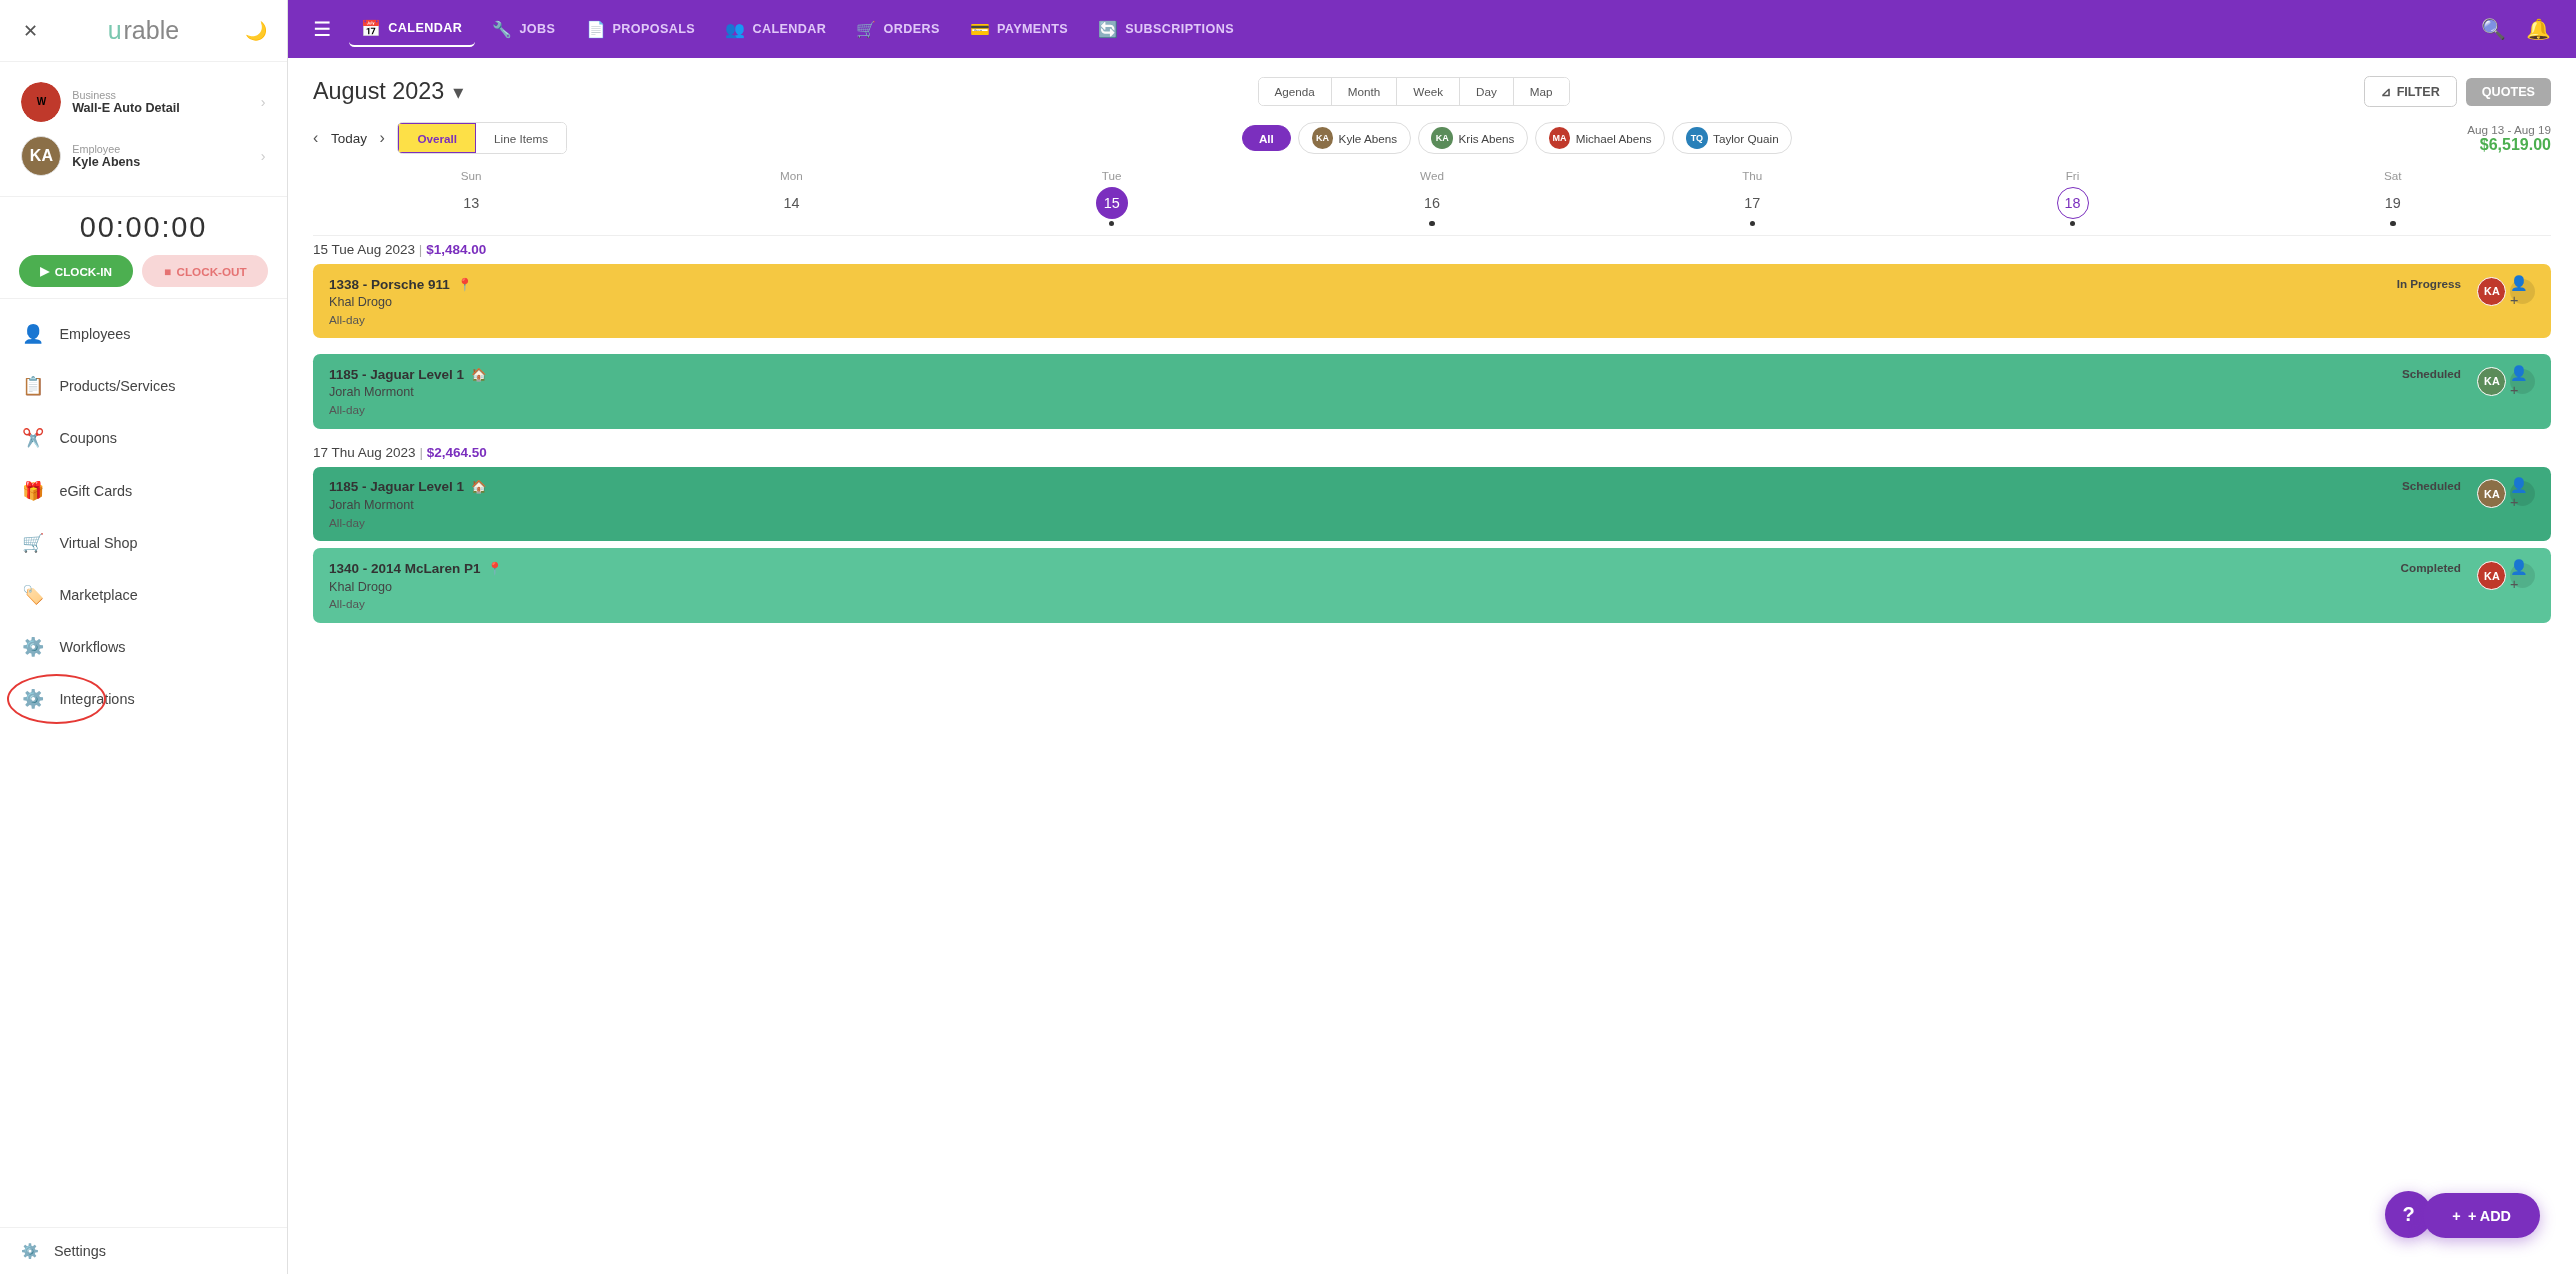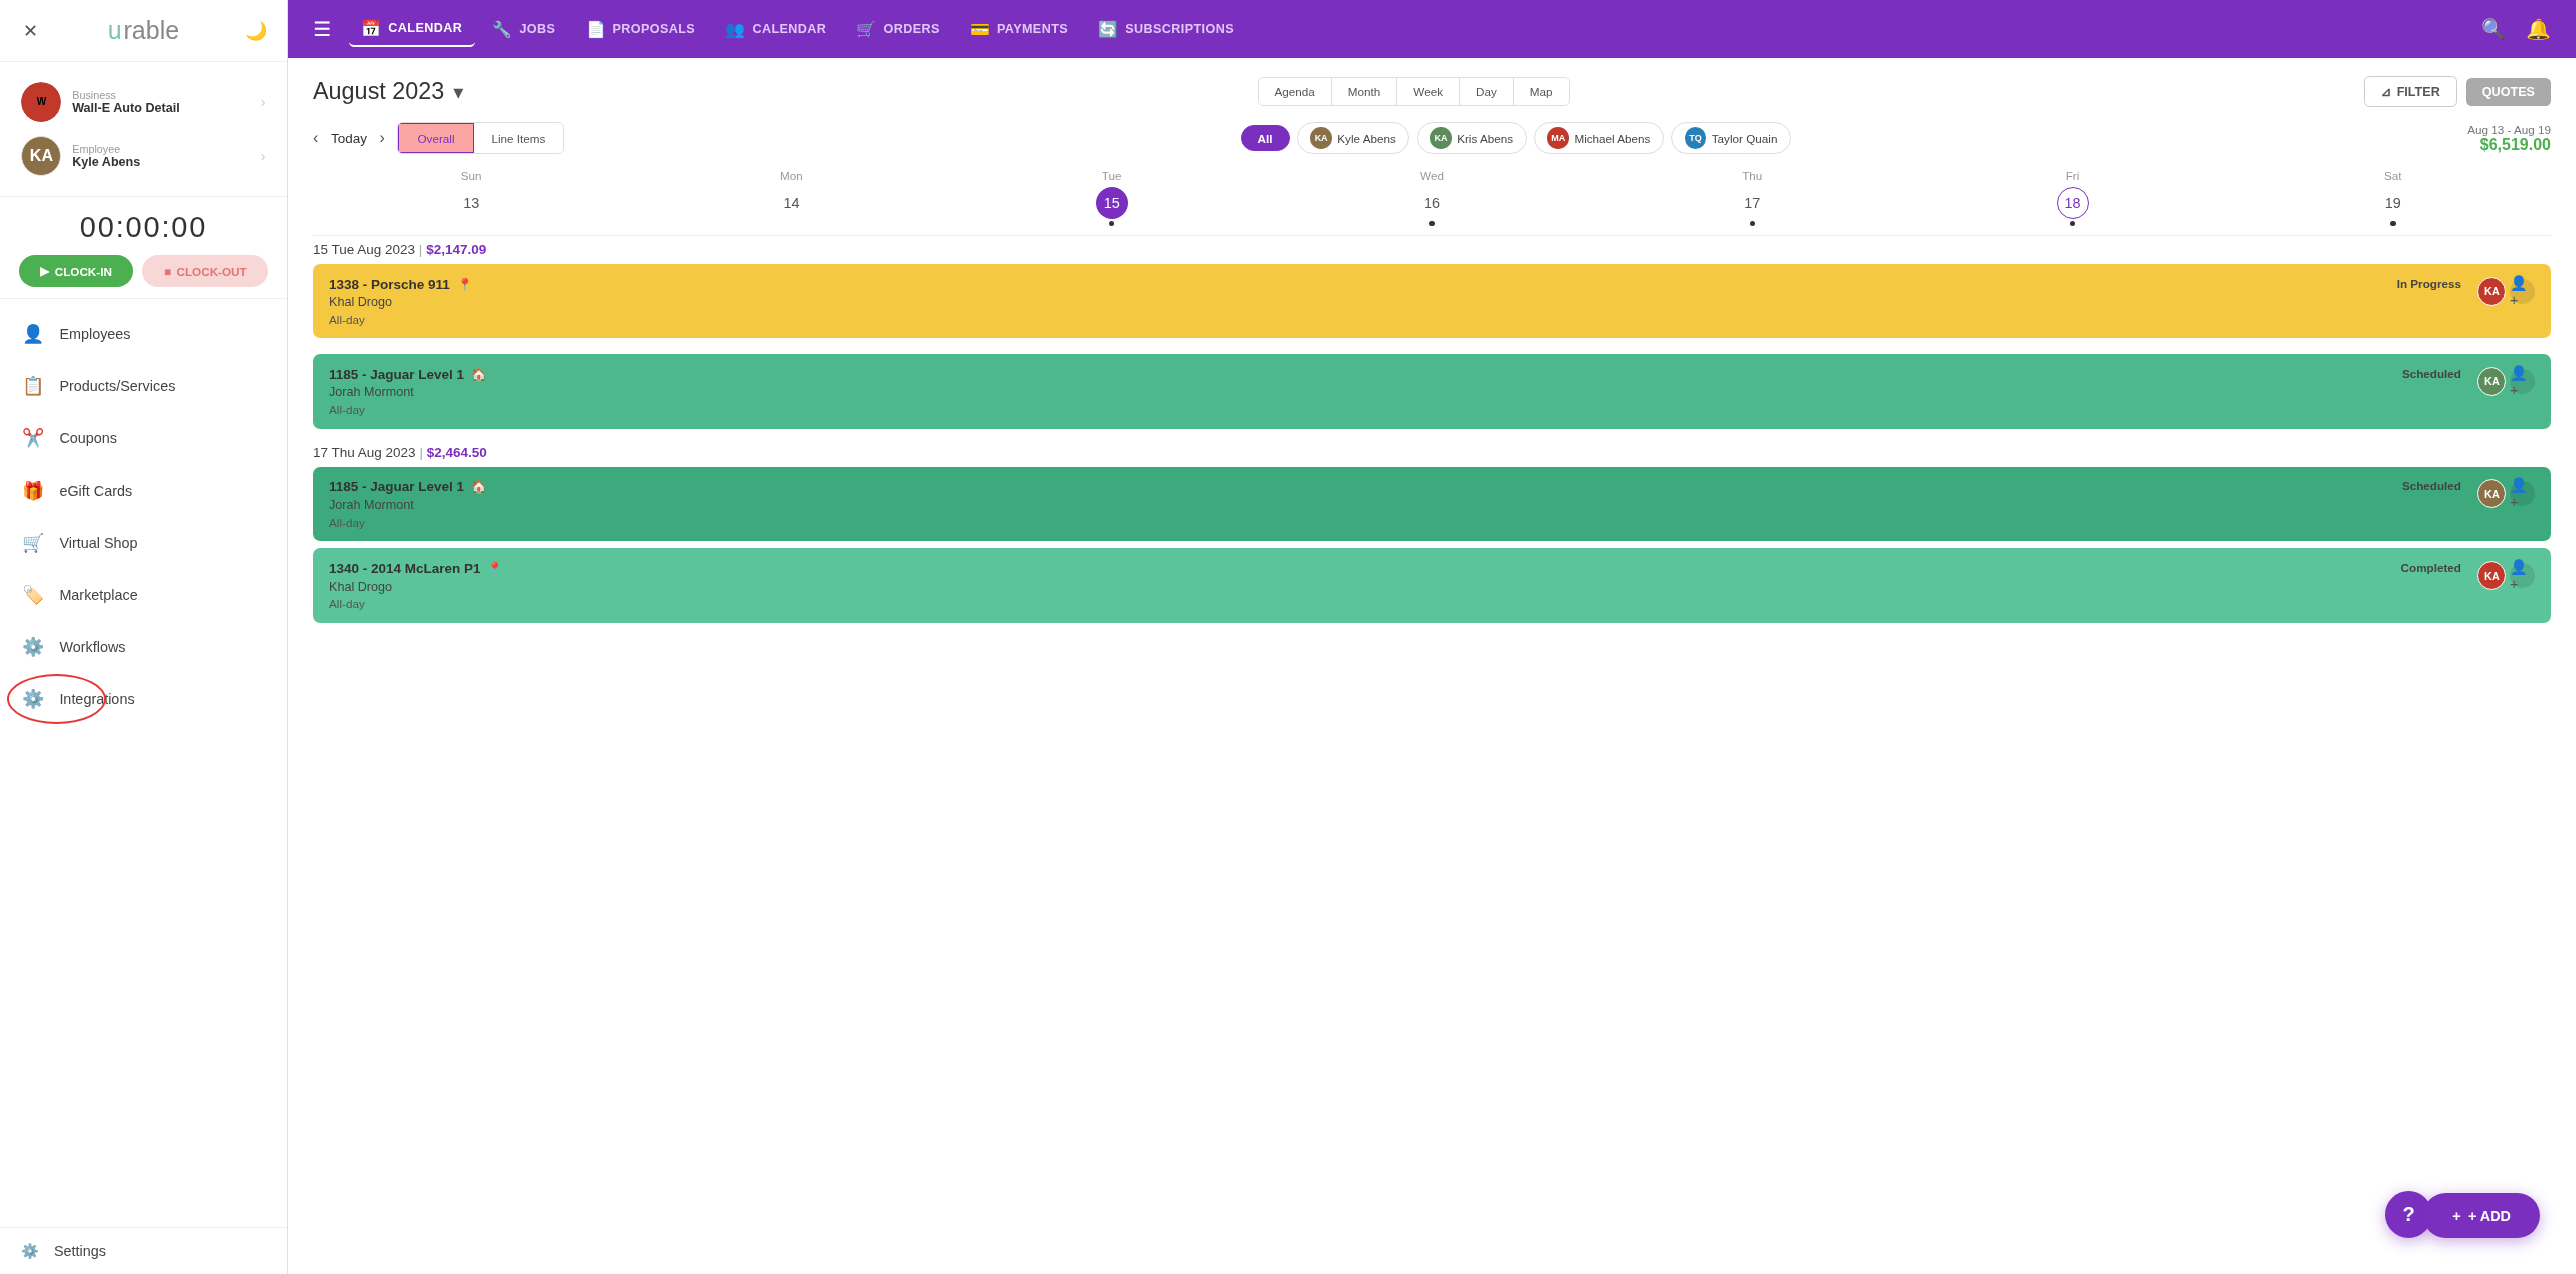--- a/index.html
+++ b/index.html
@@ -330,24 +330,24 @@
       background: #fff;
       border: none;
       border-right: 0.9px solid #ddd;
       padding: 7.2px 18px;
       font-size: 11.7px;
       color: #555;
       cursor: pointer;
     }
     .cal-tab:last-child { border-right: none; }
     .cal-tab.active {
-      background: #fca5a5;
+      background: #fde047;
       color: #7b2fbe;
       border: 1.8px solid #7b2fbe;
-      font-weight: 400;
+      font-weight: 700;
     }
     .cal-filter-group {
       display: flex;
       align-items: center;
       gap: 7.2px;
       flex-wrap: wrap;
     }
     .filter-all-btn {
       background: #7b2fbe;
       color: #fff;
@@ -781,21 +781,21 @@
         <div class="week-day-dot"></div>
       </div>
     </div>
 
     <hr class="divider">
 
     <div class="date-section">
       <div class="date-section-header">
         <span>15 Tue Aug 2023</span>
         <span style="color:#aaa;"> | </span>
-        <span class="amount">$2,147.09</span>
+        <span class="amount">$1,484.00</span>
       </div>
 
       <div class="event-card yellow">
         <div class="event-title">
           <span>1338 - Porsche 911</span>
           <span style="font-size:12.6px;">📍</span>
         </div>
         <div class="event-customer">Khal Drogo</div>
         <div class="event-time">All-day</div>
         <div class="event-status-badge">In Progress</div>

